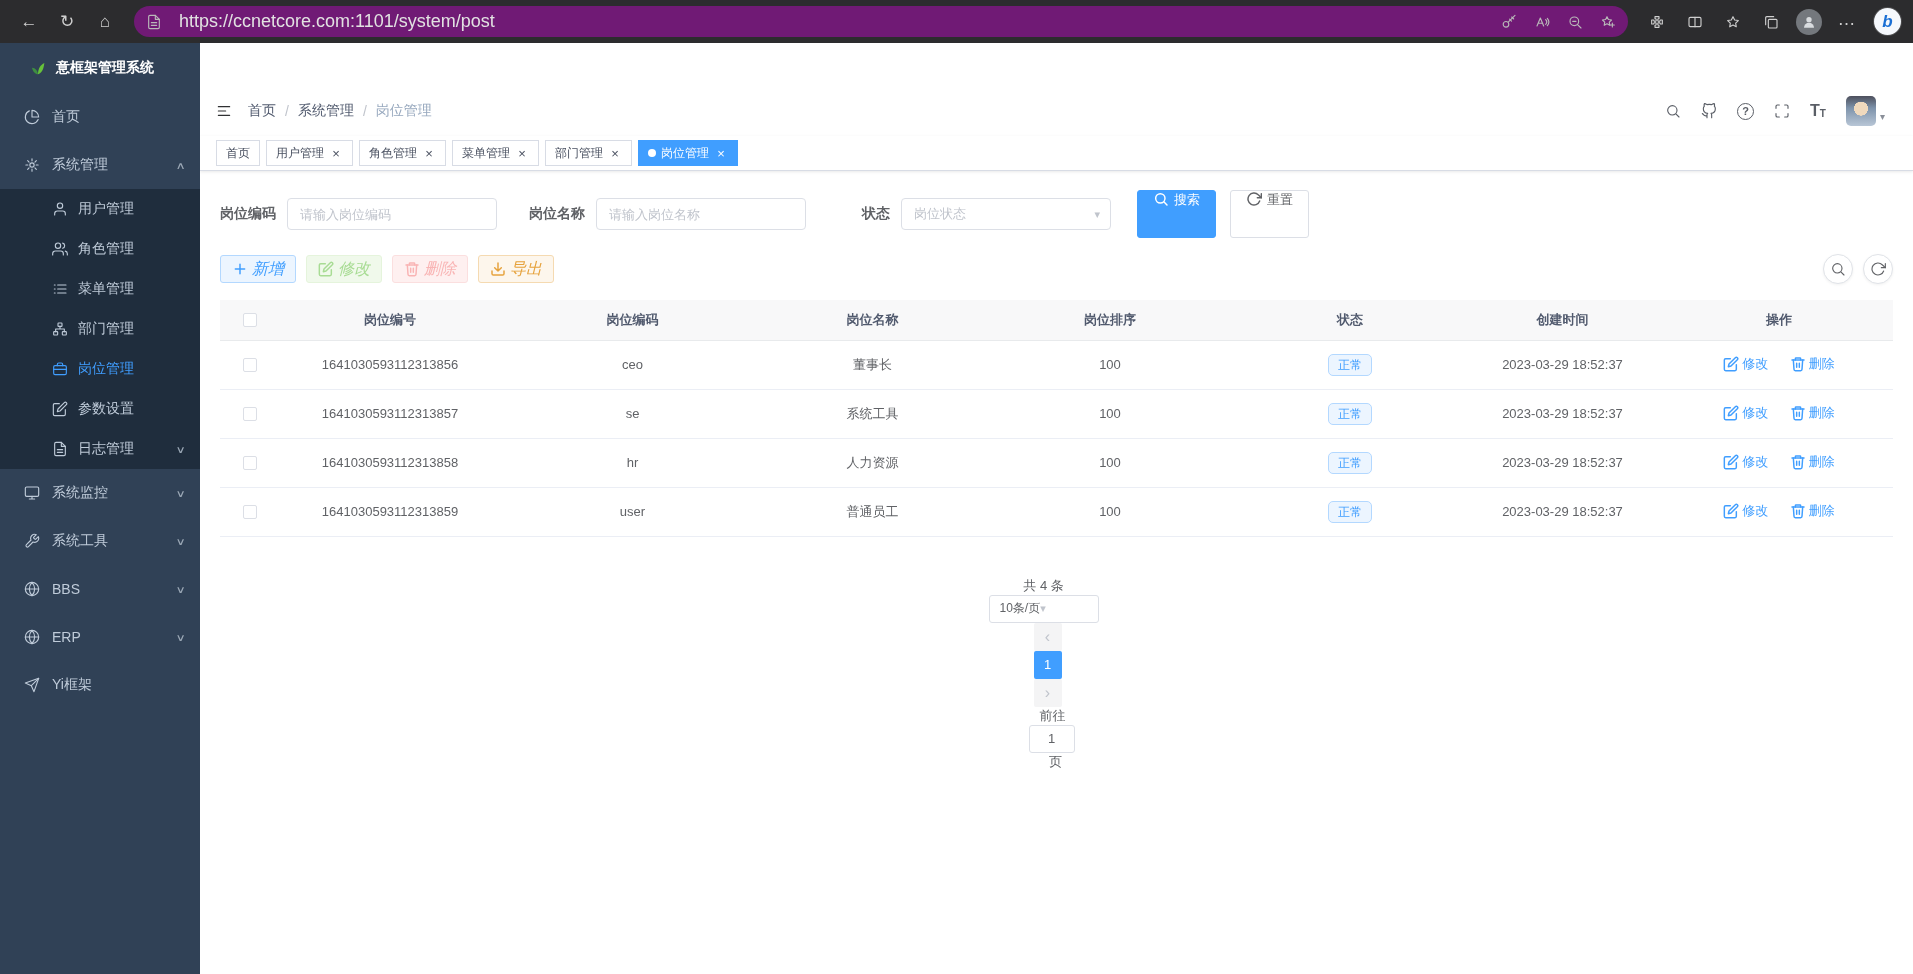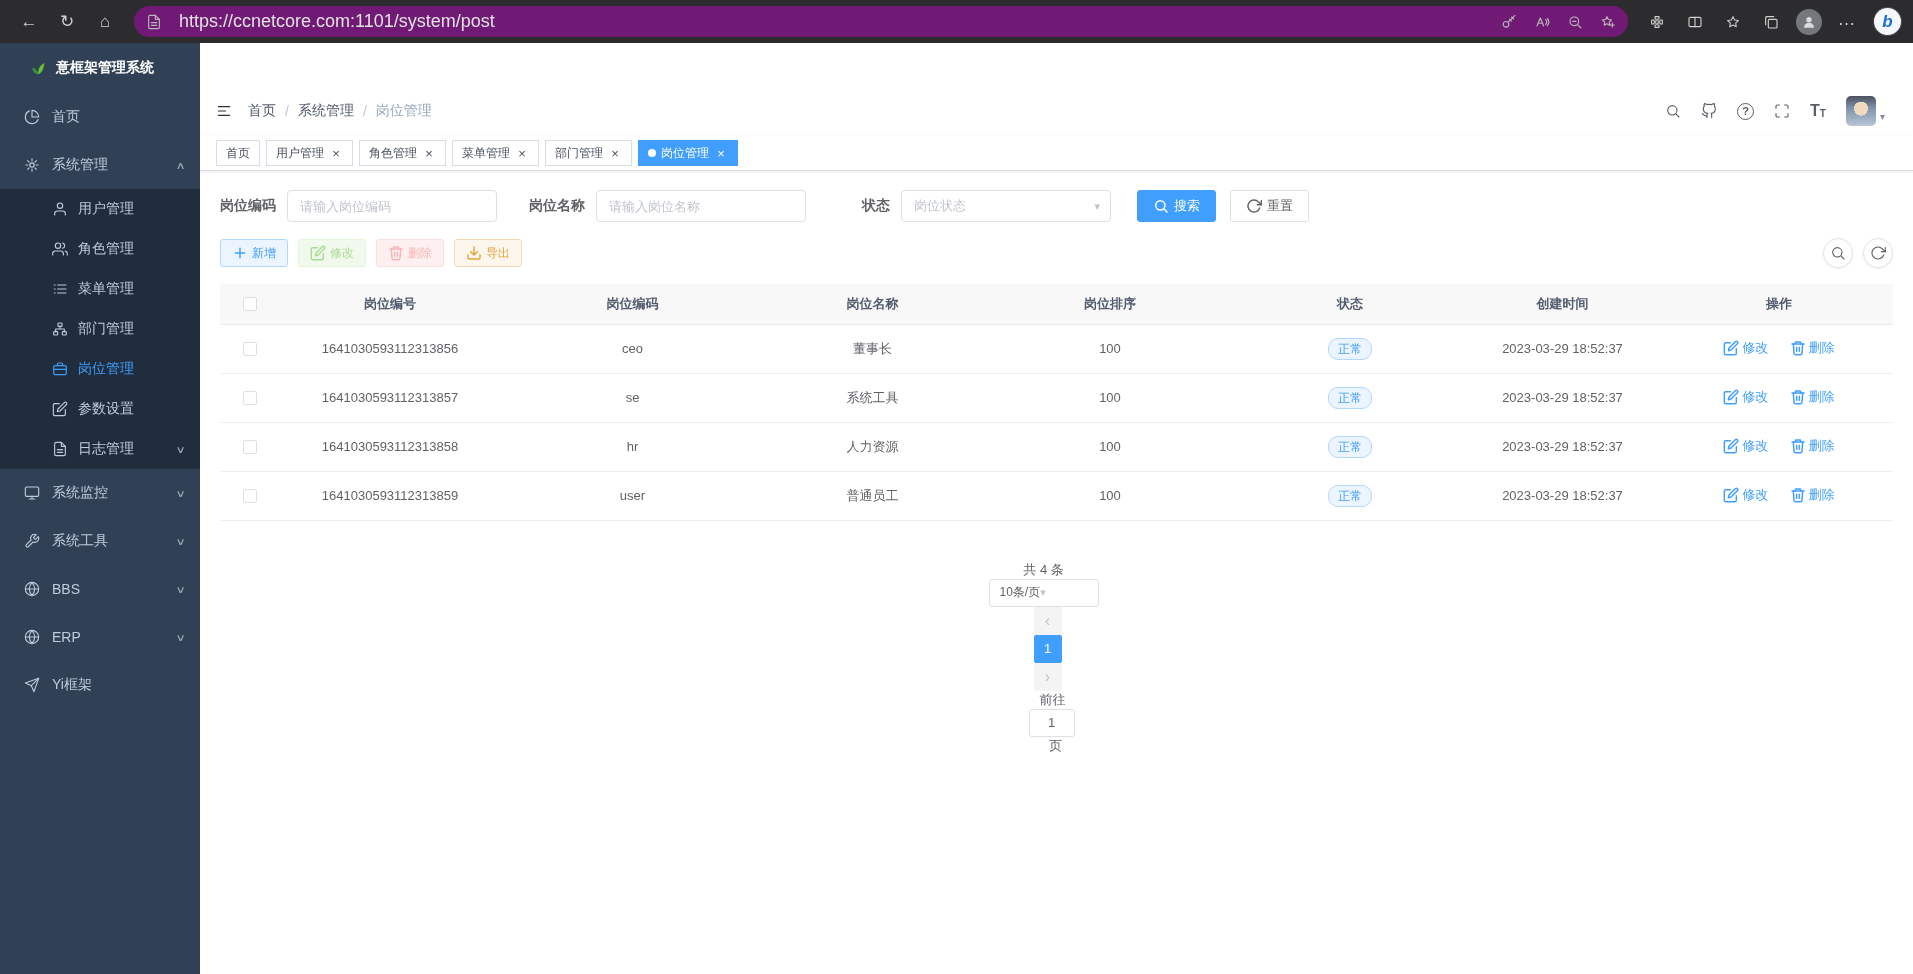--- a/index.html
+++ b/index.html
@@ -67,41 +67,41 @@
   .f-item { display:flex; align-items:center; }
   .f-item.fi1 { margin-right:32px; }
   .f-item.fi2 { margin-right:56px; }
   .f-item.fi3 { margin-right:26px; }
   .f-label { font-size:14px; font-weight:bold; color:#606266; margin-right:11px; white-space:nowrap; }
   .inp { width:210px; height:32px; border:1px solid #dcdfe6; border-radius:4px; padding:0 12px; font-size:13px; color:#606266; outline:none; font-family:inherit; }
   .inp::placeholder { color:#c0c4cc; }
   .sel { width:210px; height:32px; border:1px solid #dcdfe6; border-radius:4px; padding:0 10px 0 12px; font-size:13px; display:flex; align-items:center; justify-content:space-between; cursor:pointer; background:#fff; }
   .sel .ph { color:#c0c4cc; }
   .caret2 { color:#c0c4cc; font-size:11px; }
-  .btn { display:inline-flex; align-items:center; gap:5px; height:32px; padding:0 15px; border-radius:3px; font-size:13px; border:1px solid transparent; cursor:pointer; font-family:inherit; }
+  .btn { display:inline-flex; gap:5px; height:48px; padding:0 15px; border-radius:3px; font-size:13px; border:1px solid transparent; cursor:pointer; font-family:inherit; }
   .btn-primary { background:#409eff; border-color:#409eff; color:#fff; }
   .btn-plain { background:#fff; border-color:#dcdfe6; color:#606266; margin-left:14px; }
 
   
   .toolbar { display:flex; align-items:center; gap:10px; padding:16px 20px 0; }
-  .mbtn { height:28px; padding:1px 11px; font-size:12px; border-radius:3px; display:inline-flex; align-items:center; gap:4px; border:1px solid; cursor:pointer; font-family:inherit; }
+  .mbtn { height:28px; padding:1px 11px; font-size:16px; border-radius:3px; display:inline-flex; align-items:center; gap:4px; border:1px solid; cursor:pointer; font-family:inherit;font-style:italic; }
   .mbtn.add    { color:#409eff; background:#ecf5ff; border-color:#b3d8ff; }
   .mbtn.edit   { color:#a8dc94; background:#f0f9eb; border-color:#e5f4dc; cursor:not-allowed; }
   .mbtn.del    { color:#f9b4b4; background:#fef0f0; border-color:#fbdfdf; cursor:not-allowed; }
   .mbtn.export { color:#e6a23c; background:#fdf6ec; border-color:#f5dab1; }
   .tb-right { margin-left:auto; display:flex; gap:10px; }
   .circ { width:30px; height:30px; border-radius:50%; border:1px solid #e0e3e8; background:#fff; color:#606266; display:flex; align-items:center; justify-content:center; cursor:pointer; box-shadow:0 1px 3px rgba(0,0,0,.06); }
 
   
   .tbl-wrap { padding:16px 20px 0; }
   table { width:100%; border-collapse:collapse; table-layout:fixed; }
   thead th { background:#f8f8f9; color:#515a6e; font-weight:bold; font-size:13px; height:40px; text-align:center; border-bottom:1px solid #e8eaec; }
   tbody td { height:49px; text-align:center; font-size:13px; color:#606266; border-bottom:1px solid #ebeef5; background:#fff; overflow:hidden; white-space:nowrap; }
   .cb { width:14px; height:14px; border:1px solid #dcdfe6; border-radius:2px; background:#fff; margin:0 auto; cursor:pointer; }
-  .tag-status { display:inline-block; padding:0 9px; height:22px; line-height:20px; background:#ecf5ff; border:1px solid #b3d8ff; color:#409eff; border-radius:10px; font-size:12px; }
+  .tag-status { display:inline-block; padding:0 9px; height:22px; line-height:20px; background:#ecf5ff; border:1px solid #b3d8ff; color:#409eff; border-radius:5px; font-size:12px; }
   .alink { color:#409eff; display:inline-flex; align-items:center; gap:3px; margin:0 9px; font-size:13px; cursor:pointer; }
 
   
   .pager { display:flex; align-items:center; justify-content:flex-end; padding:40px 10px 0 0; font-size:13px; color:#606266;flex-direction:column; }
   .ptotal { margin-right:16px; }
   .psel { width:110px; height:28px; border:1px solid #dcdfe6; border-radius:3px; display:flex; align-items:center; justify-content:flex-start; padding:0 8px 0 10px; font-size:12px; color:#606266; cursor:pointer; margin-right:16px; background:#fff; }
   .pbtn { min-width:28px; height:28px; background:#f4f4f5; border-radius:2px; display:flex; align-items:center; justify-content:center; color:#c0c4cc; font-size:16px; cursor:pointer; margin-right:8px; }
   .pbtn.pnum { background:#409eff; color:#fff; font-size:13px; }
   .pgoto { margin:0 8px 0 10px; }
   .goto-inp { width:46px; height:28px; border:1px solid #dcdfe6; border-radius:3px; text-align:center; font-size:13px; color:#606266; outline:none; font-family:inherit; }

